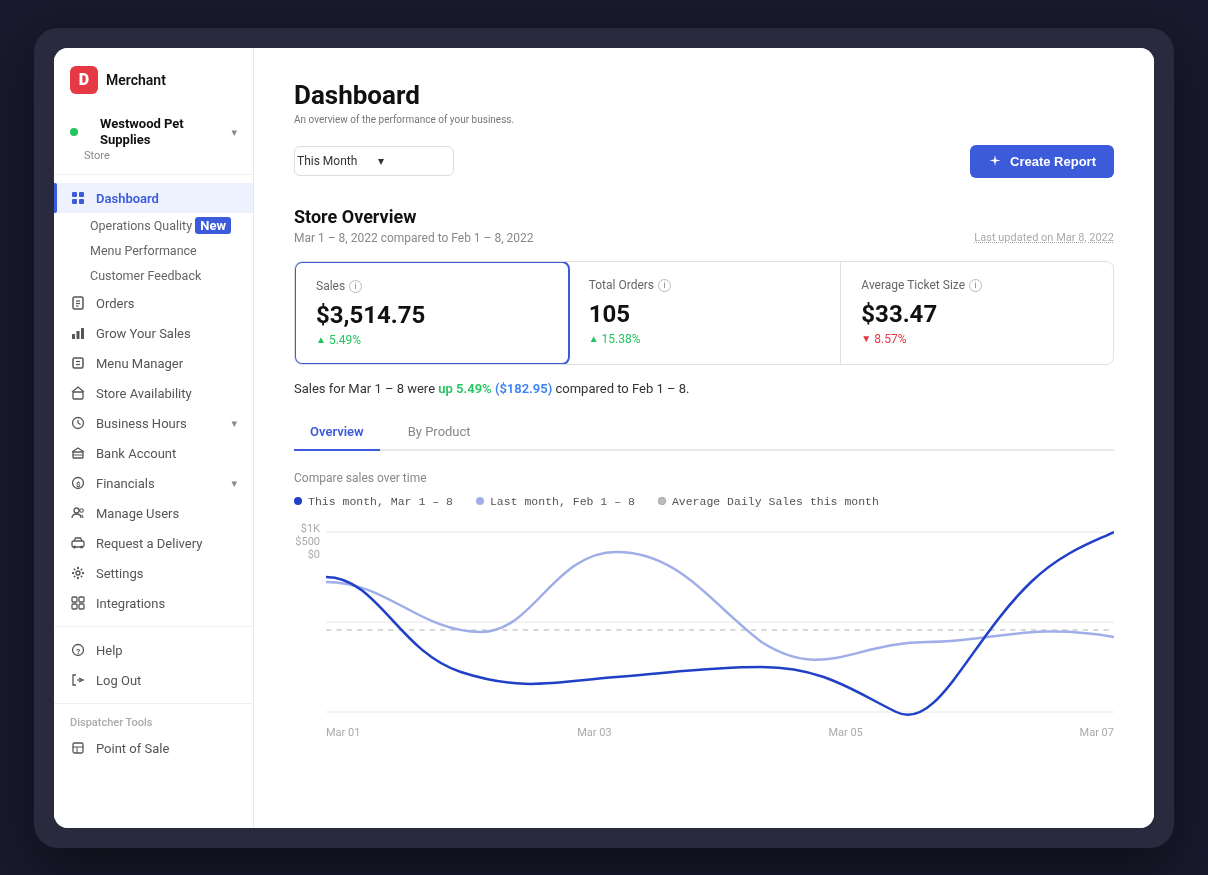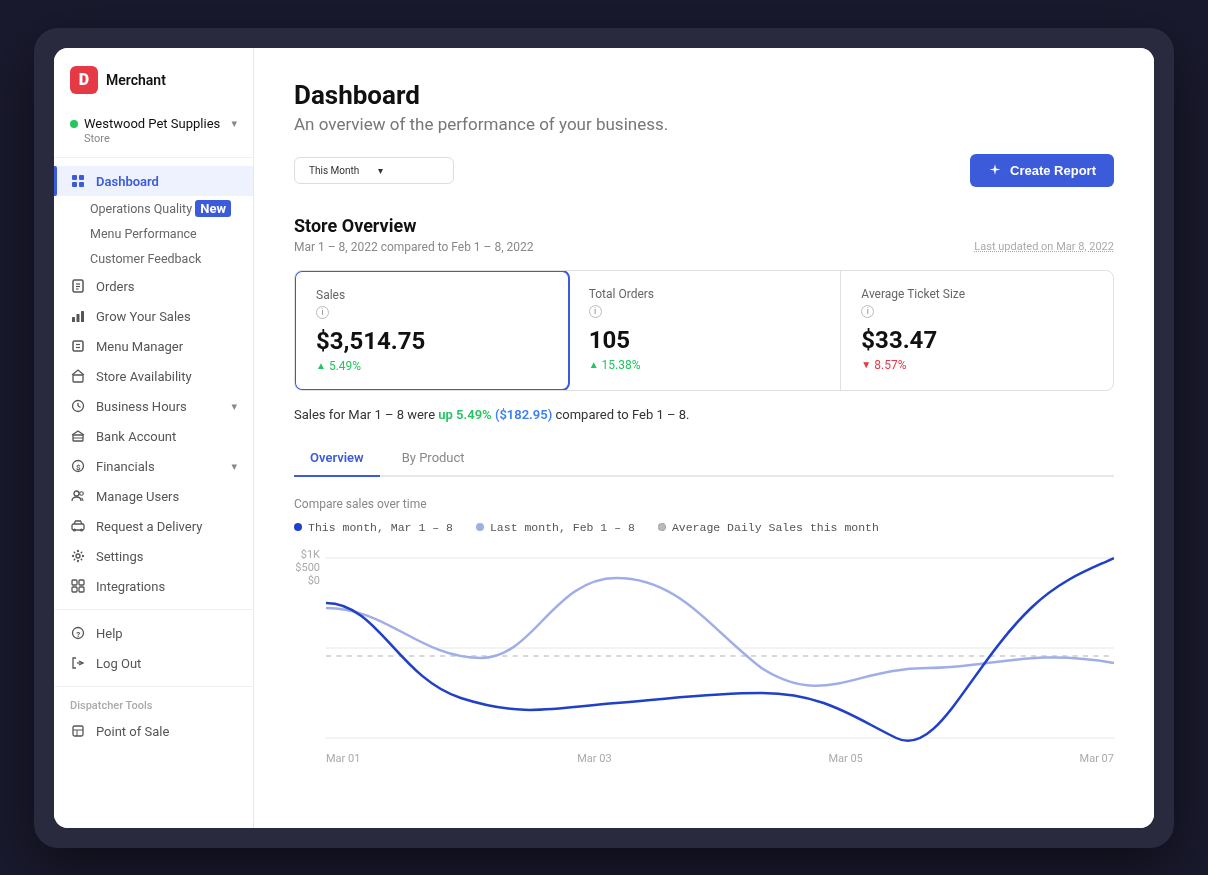--- a/index.html
+++ b/index.html
@@ -70,23 +70,24 @@
     }
     .green-dot {
       width: 8px;
       height: 8px;
       background: #22c55e;
       border-radius: 50%;
       flex-shrink: 0;
     }
     .store-name {
       font-size: 13px;
-      font-weight: 400;
+      font-weight: 700;
       color: #111;
       line-height: 1.3;
+      margin-left: 16px;
     }
     .store-label {
       font-size: 11px;
       color: #888;
       padding-left: 14px;
     }
     .chevron-icon {
       margin-left: auto;
       color: #888;
       font-size: 11px;
@@ -169,36 +170,36 @@
     .page-header {
       margin-bottom: 20px;
     }
     .page-title {
       font-size: 26px;
       font-weight: 700;
       color: #111;
       margin-bottom: 4px;
     }
     .page-subtitle {
-      font-size: 17px;
+      font-size: 10px;
       color: #777;
     }
     .toolbar {
       display: flex;
       align-items: center;
       justify-content: space-between;
       margin-bottom: 28px;
     }
     .date-select {
       display: flex;
       align-items: center;
       border: 1px solid #ddd;
       border-radius: 6px;
-      padding: 7px 14px;
-      font-size: 10px;
+      padding: 7px 2px;
+      font-size: 12px;
       color: #333;
       background: #fff;
       cursor: pointer;
       gap: 8px;
       min-width: 160px;
     }
     .date-select span { flex: 1; }
     .create-report-btn {
       display: flex;
       align-items: center;
@@ -252,24 +253,23 @@
     .metric-card.selected {
       background: #fff;
       border: 2px solid #3b5bdb;
       border-radius: 8px;
       margin: -1px;
     }
     .metric-label {
       font-size: 12px;
       color: #666;
       display: flex;
-      align-items: flex-start;
+      align-items: flex-end;
       gap: 4px;
       margin-bottom: 8px;
-      flex-direction: column;
     }
     .info-icon {
       width: 13px;
       height: 13px;
       border: 1px solid #bbb;
       border-radius: 50%;
       display: inline-flex;
       align-items: center;
       justify-content: center;
       font-size: 9px;
@@ -295,21 +295,21 @@
     .insight-text {
       font-size: 13px;
       color: #333;
       margin-bottom: 20px;
     }
     .insight-highlight-up { color: #22c55e; font-weight: 600; }
     .insight-highlight-amount { color: #3b82f6; font-weight: 600; }
     
     .tabs {
       display: flex;
-      gap: 6px;
+      gap: 12px;
       border-bottom: 2px solid #e8e8e8;
       margin-bottom: 20px;
     }
     .tab {
       padding: 8px 16px 10px;
       font-size: 13px;
       color: #888;
       cursor: pointer;
       border-bottom: 2px solid transparent;
       margin-bottom: -2px;

